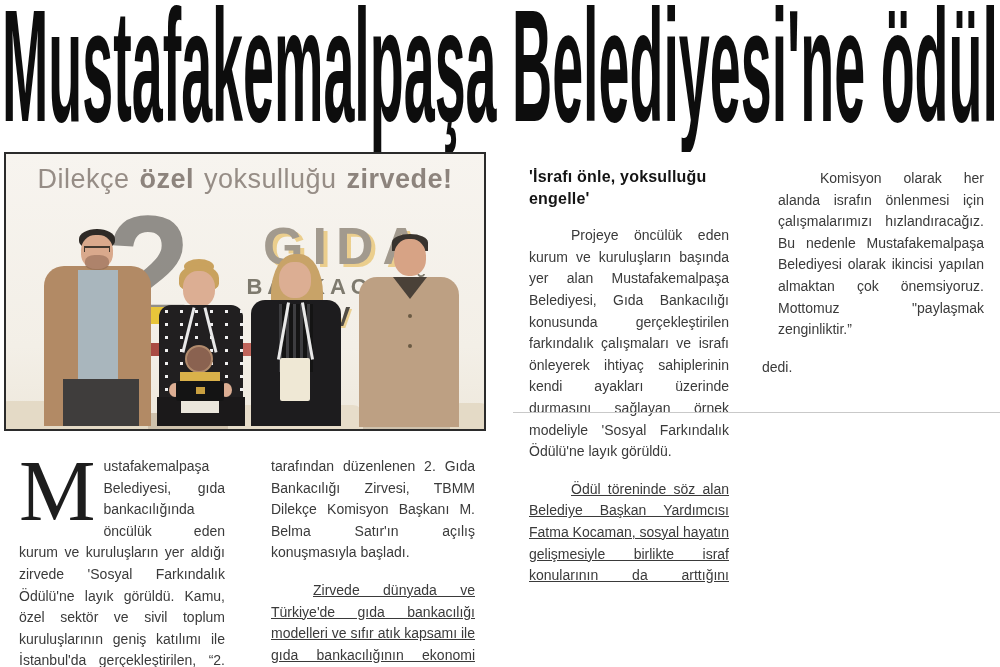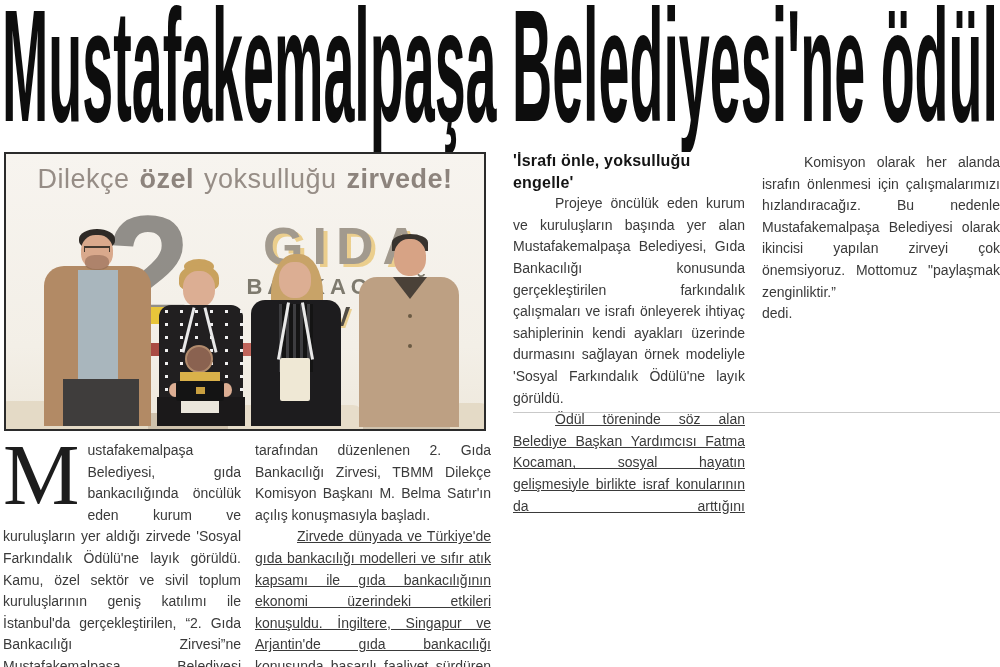--- a/index.html
+++ b/index.html
@@ -94,21 +94,21 @@
   .p4-hair{left:36px;top:0;width:36px;height:17px;border-radius:50% 50% 0 0;background:#38332e;}
   .p4-face{left:38px;top:5px;width:32px;height:37px;border-radius:45%;background:#d7a385;}
   .p4-coat{left:3px;top:43px;width:100px;height:150px;border-radius:18px 18px 0 0;background:#bda083;}
   .p4-collar{left:37px;top:43px;width:34px;height:22px;background:#4a4138;clip-path:polygon(0 0,100% 0,50% 100%);}
   .p4-btn{width:4px;height:4px;border-radius:50%;background:#6b5a44;left:52px;}
   
   .col{
     position:absolute;font-size:14px;line-height:21.6px;color:#3a3a3a;
     text-align:justify;
   }
-  .col p{margin:0;text-indent:42px;}
+  .col p{margin:16px;text-indent:42px;}
   .col p.noindent{text-indent:0;}
   .col p.cont{text-align-last:justify;text-decoration:underline;}
   .subhead{
     font-size:16px;font-weight:bold;color:#141414;margin:0 0 3px 0;
     text-align:left;letter-spacing:.2px;
   }
   .byline-row{display:flex;justify-content:space-between;align-items:flex-end;}
   .byline{font-weight:bold;color:#0f0f0f;letter-spacing:.3px;}
   .rule{position:absolute;left:513px;top:412px;width:487px;height:0;border-top:1px solid #c9c9c9;}
   .dropcap{
@@ -196,21 +196,21 @@
   </div>
 </div>
 
 <div class="col" id="col-mid">
   <p class="subhead noindent">'İsrafı önle, yoksulluğu engelle'</p>
   <p>Projeye öncülük eden kurum ve kuruluşların başında yer alan Mustafakemalpaşa Belediyesi, Gıda Bankacılığı konusunda gerçekleştirilen farkındalık çalışmaları ve israfı önleyerek ihtiyaç sahiplerinin kendi ayakları üzerinde durmasını sağlayan örnek modeliyle 'Sosyal Farkındalık Ödülü'ne layık görüldü.</p>
   <p class="cont">Ödül töreninde söz alan Belediye Başkan Yardımcısı Fatma Kocaman, sosyal hayatın gelişmesiyle birlikte israf konularının da arttığını</p>
 </div>
 
 <div class="col" id="col-right">
-  <p>Komisyon olarak her alanda israfın önlenmesi için çalışmalarımızı hızlandıracağız. Bu nedenle Mustafakemalpaşa Belediyesi olarak ikincisi yapılan zirveyi çok önemsiyoruz. Mottomuz "paylaşmak zenginliktir.”</p>
+  <p>Komisyon olarak her alanda israfın önlenmesi için çalışmalarımızı hızlandıracağız. Bu nedenle Mustafakemalpaşa Belediyesi olarak ikincisi yapılan almaktan çok önemsiyoruz. Mottomuz "paylaşmak zenginliktir.”</p>
   <div class="byline-row">
     <span>dedi.</span>
   </div>
 </div>
 
 <div class="rule"></div>
 
 <div class="col" id="col-b1">
   <p class="noindent"><span class="dropcap">M</span><span>ustafakemalpaşa Belediyesi, gıda bankacılığında öncülük eden kurum ve kuruluşların yer aldığı zirvede 'Sosyal Farkındalık Ödülü'ne layık görüldü. Kamu, özel sektör ve sivil toplum kuruluşlarının geniş katılımı ile İstanbul'da gerçekleştirilen, “2. Gıda Bankacılığı Zirvesi”ne Mustafakemalpaşa Belediyesi damgasını vurdu.</span></p>
 

